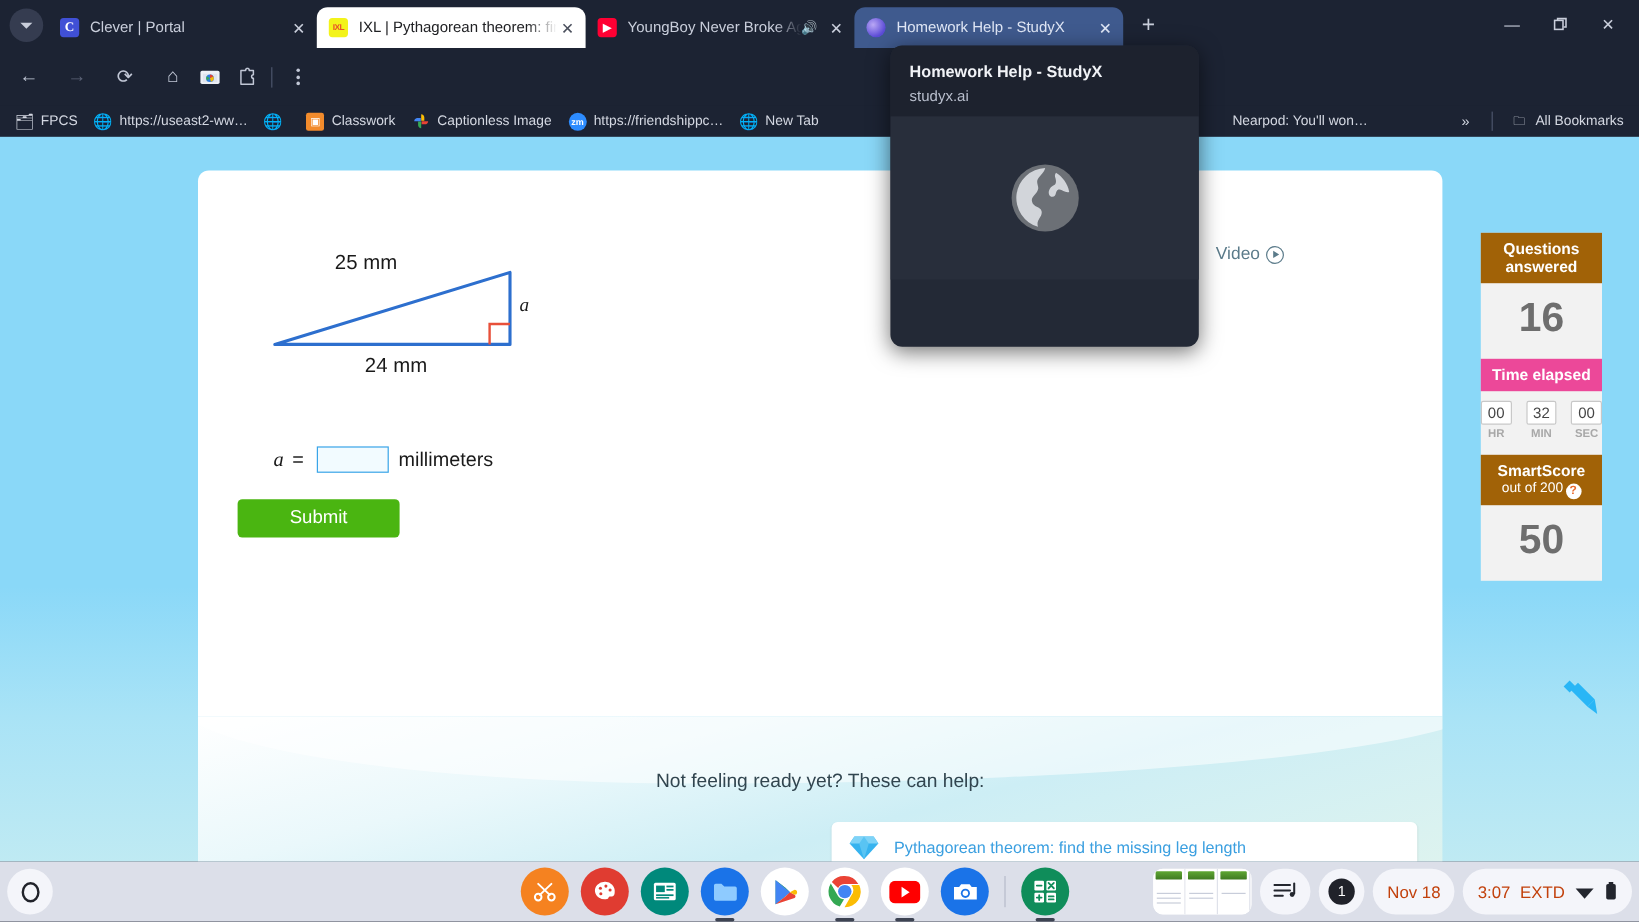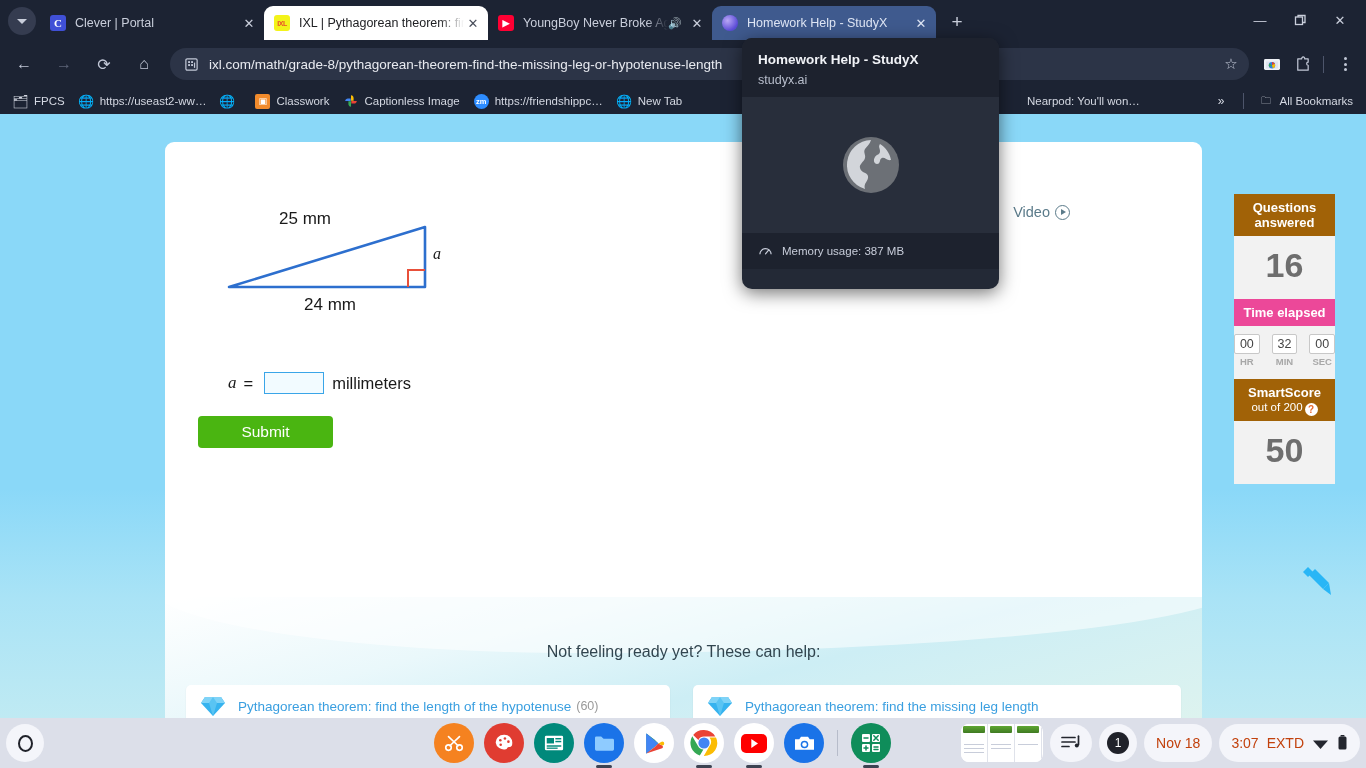--- a/index.html
+++ b/index.html
@@ -387,34 +387,20 @@
       <div class="win-btn">✕</div>
     </div>
   </div>
 
   <div id="toolbar">
     <div class="nav-btn">←</div>
     <div class="nav-btn disabled">→</div>
     <div class="nav-btn">⟳</div>
     <div class="nav-btn">⌂</div>
 
-    <div id="omnibox">
-      <span class="omni-icon">
-        <svg width="15" height="15" viewBox="0 0 16 16">
-          <rect x="2" y="2" width="12" height="12" rx="1.4" fill="none" stroke="#c1c7d6" stroke-width="1.3"></rect>
-          <rect x="4.4" y="4.4" width="2" height="2" fill="#c1c7d6"></rect>
-          <rect x="7.6" y="4.4" width="2" height="2" fill="#c1c7d6"></rect>
-          <rect x="4.4" y="7.6" width="2" height="2" fill="#c1c7d6"></rect>
-          <rect x="7.6" y="7.6" width="2" height="2" fill="#c1c7d6"></rect>
-          <rect x="10.6" y="6" width="1.3" height="5.6" fill="#c1c7d6"></rect>
-        </svg>
-      </span>
-      <span id="omni-url">ixl.com/math/grade-8/pythagorean-theorem-find-the-missing-leg-or-hypotenuse-length</span>
-      <span class="omni-star">☆</span>
-    </div>
 
     <div class="tb-ext">
       <svg width="19" height="17" viewBox="0 0 19 17">
         <rect x="1" y="3" width="16" height="11" rx="1.4" fill="#eef1f6"></rect>
         <rect x="3" y="5.5" width="12" height="7" fill="#dfe4ee"></rect>
         <circle cx="9" cy="9.2" r="3.2" fill="#2f7de0"></circle>
         <path d="M9 6 a3.2 3.2 0 0 1 2.8 1.7 L9 9.2z" fill="#e34133"></path>
         <path d="M9 9.2 L6.4 11 A3.2 3.2 0 0 1 6.2 7.5z" fill="#37a853"></path>
         <path d="M9 9.2 l2.8-1.5 a3.2 3.2 0 0 1 -2 4.5z" fill="#f9bb00"></path>
       </svg>
@@ -551,29 +537,20 @@
           <path d="M16 12 l6-6 14 14 -6 6z" fill="#29b6f6"></path>
           <path d="M30 26 l6-6 2 12z" fill="#29b6f6"></path>
         </svg>
       </div>
     </div>
 
     <div id="workitout">
       <div id="wave"></div>
       <div id="wio-sub">Not feeling ready yet? These can help:</div>
 
-      <div class="wio-card" id="wio-card-0">
-        <svg class="gem" width="26" height="24" viewBox="0 0 26 24">
-          <path d="M5 3h16l4 6-12 13L1 9z" fill="#36b3ef"></path>
-          <path d="M5 3h16l4 6H1z" fill="#7fd3f7"></path>
-          <path d="M9 9l4 13 4-13-4-6z" fill="#59c4f3"></path>
-        </svg>
-        <span class="wio-label">Pythagorean theorem: find the length of the hypotenuse</span>
-        <span class="wio-count" style="padding-left:5px">(60)</span>
-      </div>
 
       <div class="wio-card" id="wio-card-1">
         <svg class="gem" width="26" height="24" viewBox="0 0 26 24">
           <path d="M5 3h16l4 6-12 13L1 9z" fill="#36b3ef"></path>
           <path d="M5 3h16l4 6H1z" fill="#7fd3f7"></path>
           <path d="M9 9l4 13 4-13-4-6z" fill="#59c4f3"></path>
         </svg>
         <span class="wio-label">Pythagorean theorem: find the missing leg length</span>
         <span class="wio-count" style="padding-left:5px"></span>
       </div>
@@ -586,27 +563,20 @@
       <div id="preview-title">Homework Help - StudyX</div>
       <div id="preview-domain">studyx.ai</div>
     </div>
     <div id="preview-body">
       <svg width="62" height="62" viewBox="0 0 62 62">
         <circle cx="31" cy="31" r="28" fill="#6c7076"></circle>
         <path d="M31 6 a25 25 0 0 0 -6 49 c-2-6 4-8 3-13 -1-4-7-3-8-8 -1-4 4-6 5-10 1-3-2-6 0-9 2-3 5-5 6-9z" fill="#d2d5da"></path>
         <path d="M40 10 c5 3 10 9 11 16 -4 1-6-3-9-2 -3 1-1 6-5 6 -3 0-4-4-2-7 2-3 5-2 5-6 0-3-2-4 0-7z" fill="#d2d5da"></path>
       </svg>
     </div>
-    <div id="preview-foot">
-      <svg width="15" height="15" viewBox="0 0 16 16">
-        <path d="M2 11a6 6 0 1 1 12 0" fill="none" stroke="#c8cdda" stroke-width="1.3"></path>
-        <path d="M8 10.5 L11.5 6.2" stroke="#c8cdda" stroke-width="1.3" stroke-linecap="round"></path>
-      </svg>
-      <span id="preview-mem">Memory usage: 387 MB</span>
-    </div>
   </div>
 </div>
 
 <div id="shelf">
   <div id="launcher">
     <span id="launcher-dot"></span>
   </div>
 
   <div id="shelf-apps">
     <div class="app" style="background:#f58220">

